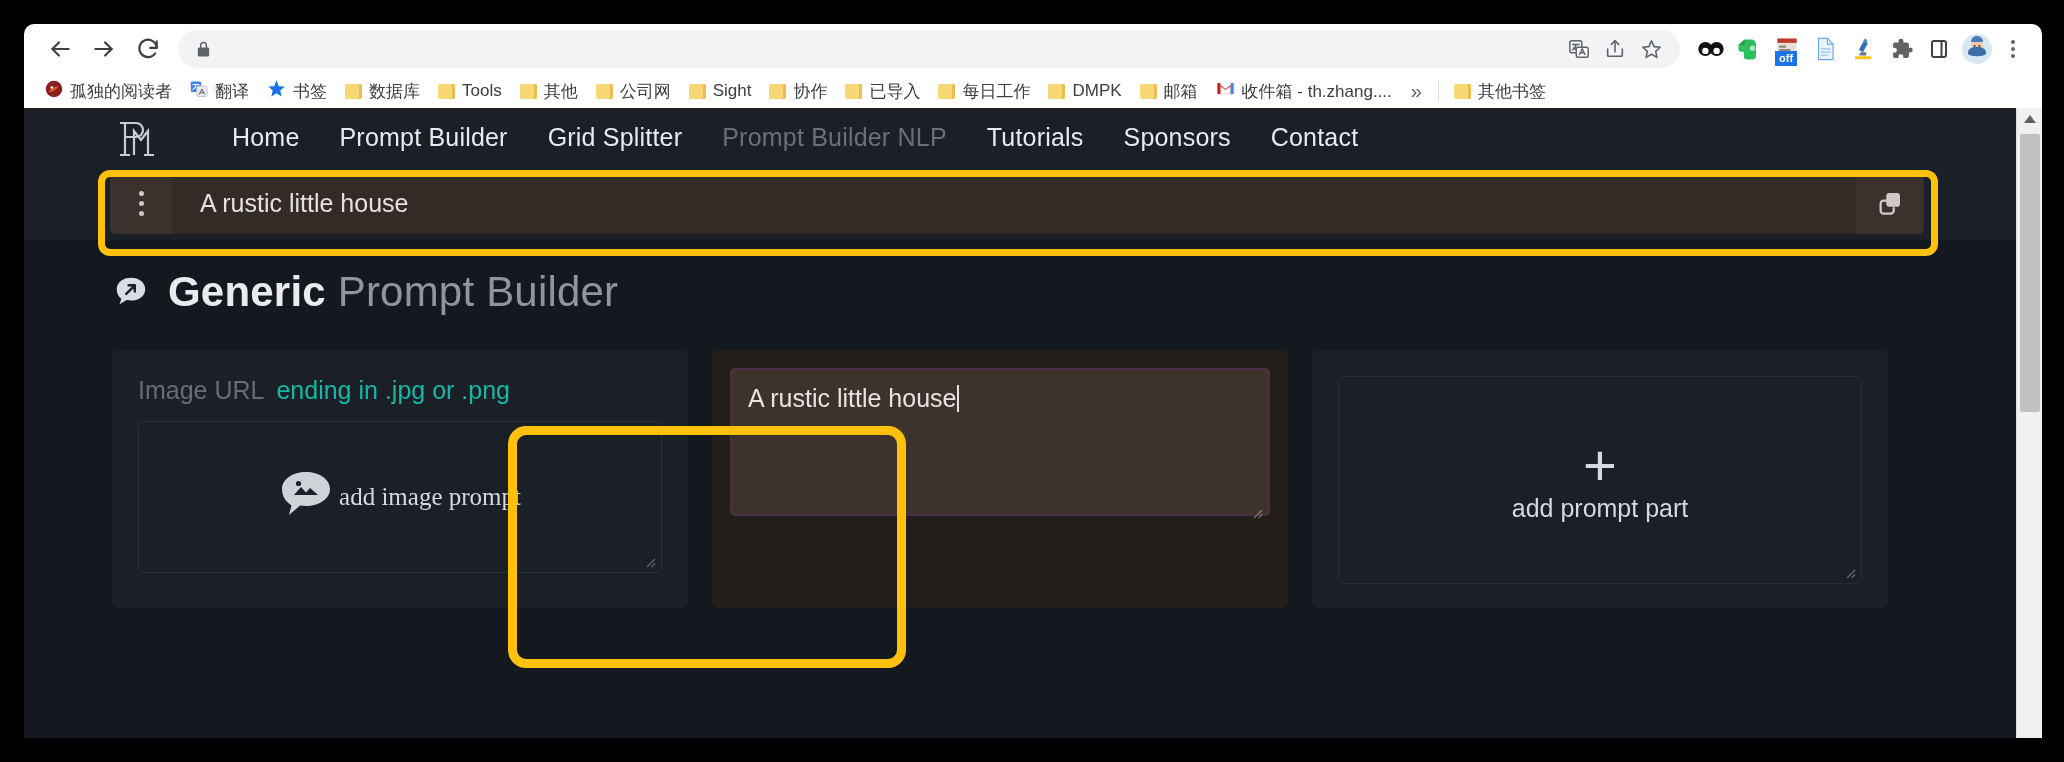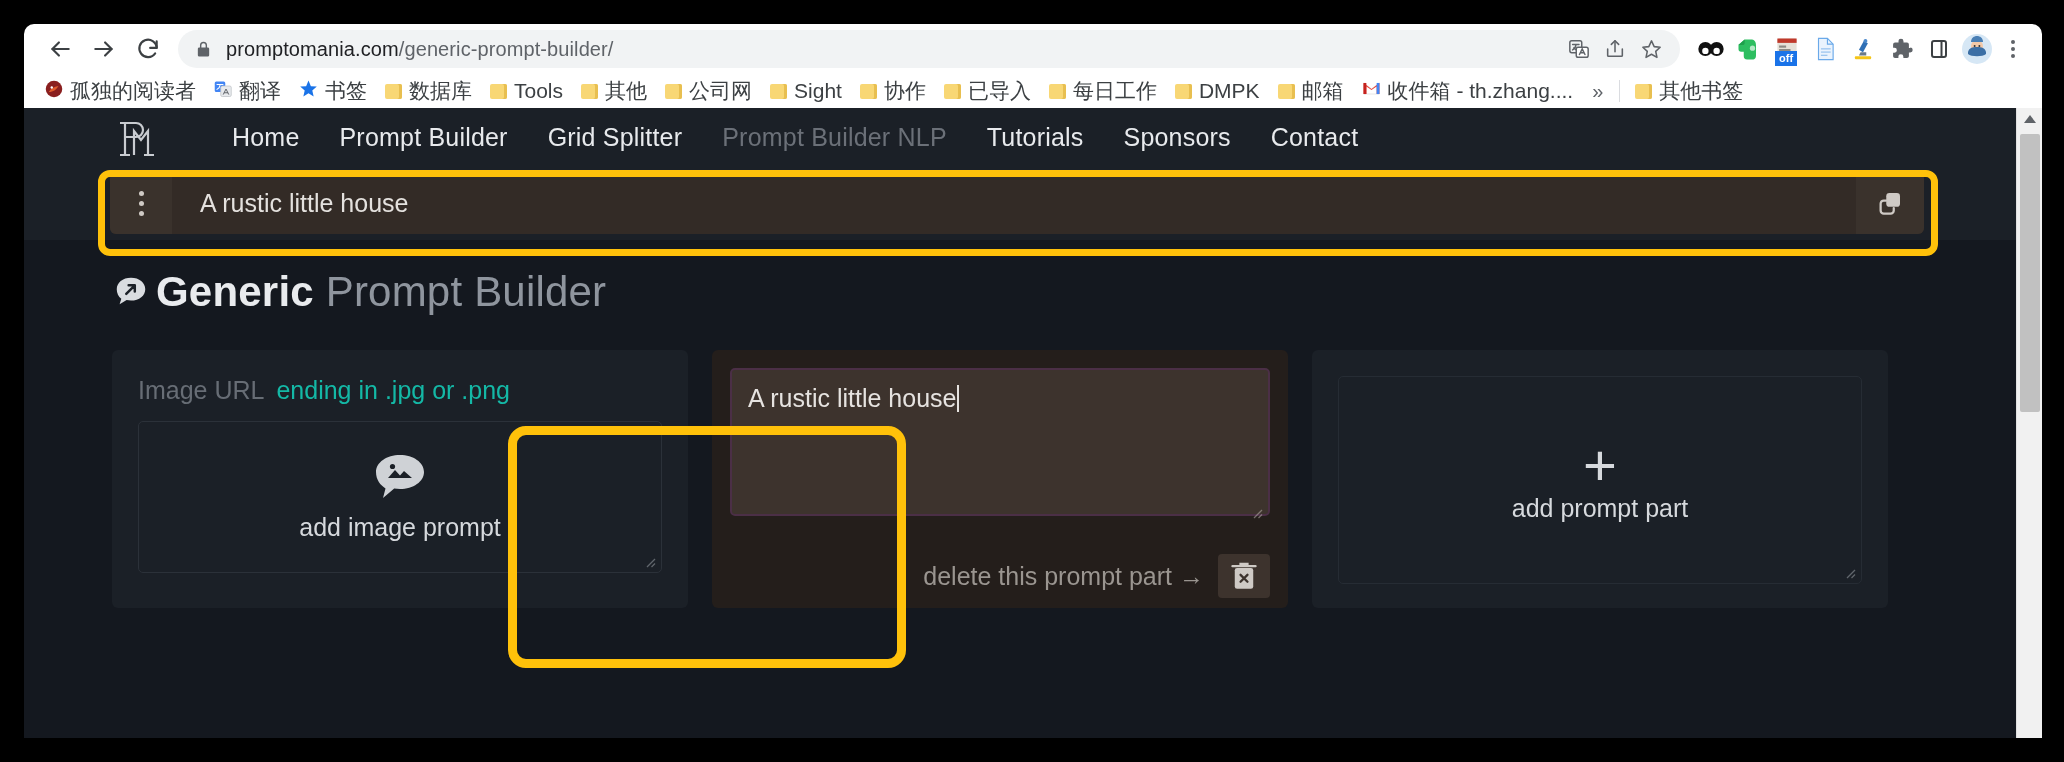--- a/index.html
+++ b/index.html
@@ -44,21 +44,21 @@
   .ext { width: 34px; height:34px; display:flex; align-items:center; justify-content:center; position:relative;}
   .kebab { width: 30px; height: 34px; display:flex; flex-direction:column; align-items:center; justify-content:center; gap:3px;}
   .kebab i { width:4px; height:4px; border-radius:50%; background:#5f6368; display:block;}
 
   
   .bookmarks {
     height: 34px; display:flex; align-items:center; padding: 0 12px; gap: 0px;
     background:#fff; font-size: 17px; color:#3c4043; white-space:nowrap;
   }
   .bm { display:flex; align-items:center; gap:7px; padding: 0 9px; height: 28px; }
-  .bm-label { font-size:21px; color:#3c4043; }
+  .bm-label { font-size:17px; color:#3c4043; }
   .folder {
     width: 17px; height: 15px; background:#f8d775; border-radius: 2px; position:relative; flex:none;
     box-shadow: inset -3px 0 0 #e8bf50;
   }
   .bm-sep { width:1px; height:22px; background:#dadce0; margin: 0 6px; }
   .chev-more { font-size: 20px; color:#5f6368; padding: 0 10px; }
 
   
   .page {
     position:absolute; left:24px; top:108px; width:2018px; height:630px;
@@ -87,41 +87,42 @@
   .pb-text { flex:1; display:flex; align-items:center; padding-left: 28px; font-size:25px; color:#e4e1de; }
   .pb-copy { width: 68px; display:flex; align-items:center; justify-content:center; background:#3a322c;}
 
   
   .ring1 {
     position:absolute; left: 74px; top: 62px; width: 1840px; height: 86px;
     border: 7px solid #ffc10a; border-radius: 12px; pointer-events:none; z-index: 30;
   }
 
   
-  .title-row { display:flex; align-items:center; gap: 4px; padding: 28px 0 0 88px; }
+  .title-row { display:flex; align-items:center; gap: 16px; padding: 28px 0 0 88px; }
   .title-icon { width: 40px; height: 40px; color:#d9dce0; display:flex; align-items:center;}
   .title { font-size: 42px; font-weight: 700; color:#e9ebee; letter-spacing:.2px;}
   .title .light { color:#8f959e; font-weight: 400; }
 
   
   .content { position:relative; padding: 34px 0 0 88px; display:flex; gap: 24px; }
   .card {
     width: 576px; background:#1b2027; border-radius: 6px; position:relative;
   }
   .card.c1 { padding: 26px 26px 24px 26px; height: 258px;}
   .card.c3 { padding: 26px 26px 24px 26px; height: 258px;}
 
   .imgurl-row { font-size: 25px; display:flex; gap:12px; align-items:flex-end; color:#52585f; }
   .imgurl-row .k { color:#676d75; }
   .imgurl-row .v { color:#14b8a6; }
 
   .dropzone {
     margin-top: 16px; height: 152px; border:1px solid #2b3139; border-radius:5px;
-    display:flex; flex-direction:column; align-items:center; justify-content:center; gap: 6px;
+    display:flex; flex-direction:row; align-items:center; justify-content:center; gap: 6px;
     position:relative;
+    font-family:Liberation Serif, serif;
   }
   .dz-label { font-size:25px; color:#d6d9dd; }
   .resize-grip { position:absolute; right:5px; bottom:4px; width:14px; height:14px; opacity:.55;}
 
   .plusbox {
     height: 100%; border:1px solid #262c34; border-radius:5px;
     display:flex; flex-direction:column; align-items:center; justify-content:center; gap: 2px;
     position:relative;
   }
   .plus { font-size: 58px; line-height: 54px; color:#d6d9dd; font-weight:300;}
@@ -186,21 +187,20 @@
             <polyline points="20 5 20 11 14 11"></polyline>
           </svg>
       </div>
 
       <div class="omnibox">
         <span class="lock">
           <svg width="17" height="17" viewBox="0 0 24 24" fill="#5f6368">
               <path d="M12 1a5 5 0 0 0-5 5v3H6a2 2 0 0 0-2 2v9a2 2 0 0 0 2 2h12a2 2 0 0 0 2-2v-9a2 2 0 0 0-2-2h-1V6a5 5 0 0 0-5-5zm0 2a3 3 0 0 1 3 3v3H9V6a3 3 0 0 1 3-3z"></path>
             </svg>
         </span>
-        <span class="url"><b>promptomania.com</b><span>/generic-prompt-builder/</span></span>
 
         <span class="omni-actions">
           <span class="omni-icon">
             <svg width="22" height="22" viewBox="0 0 24 24" fill="none" stroke="#5f6368" stroke-width="1.6">
                 <rect x="2" y="3" width="13" height="13" rx="2"></rect>
                 <path d="M5 7h7M8.5 7v1c0 2-1.5 4-3.5 5" stroke-linecap="round"></path>
                 <path d="M9 13c-1-.6-2-1.6-2.5-2.6" stroke-linecap="round"></path>
                 <rect x="9" y="10" width="13" height="11" rx="2" fill="#fff"></rect>
                 <path d="M12.5 18l3-6 3 6M13.6 16.2h3.8" stroke-linecap="round"></path>
               </svg>
@@ -450,30 +450,20 @@
         <div class="card c2">
           <div class="textarea">
             <span>A rustic little house</span><span class="caret"></span>
             <span class="resize-grip">
               <svg width="14" height="14" viewBox="0 0 14 14" stroke="#b8b1ab" stroke-width="1.2">
                   <line x1="13" y1="5" x2="5" y2="13"></line>
                   <line x1="13" y1="9.5" x2="9.5" y2="13"></line>
                 </svg>
             </span>
           </div>
-          <div class="del-row">
-            <span class="del-label">delete this prompt part →</span>
-            <span class="del-btn">
-              <svg width="28" height="30" viewBox="0 0 24 26">
-                <rect x="4" y="6" width="16" height="18" rx="2" fill="#cfcac5"></rect>
-                <path d="M2 4.5h20M9 4.5V2.6h6v1.9" stroke="#cfcac5" stroke-width="2" fill="none" stroke-linecap="round"></path>
-                <path d="M9 12l6 6M15 12l-6 6" stroke="#3d332d" stroke-width="2" stroke-linecap="round"></path>
-              </svg>
-            </span>
-          </div>
         </div>
 
         <div class="card c3">
           <div class="plusbox">
             <span class="plus">+</span>
             <span class="pb-label">add prompt part</span>
             <span class="resize-grip">
               <svg width="14" height="14" viewBox="0 0 14 14" stroke="#9aa0a6" stroke-width="1.2">
                   <line x1="13" y1="5" x2="5" y2="13"></line>
                   <line x1="13" y1="9.5" x2="9.5" y2="13"></line>

